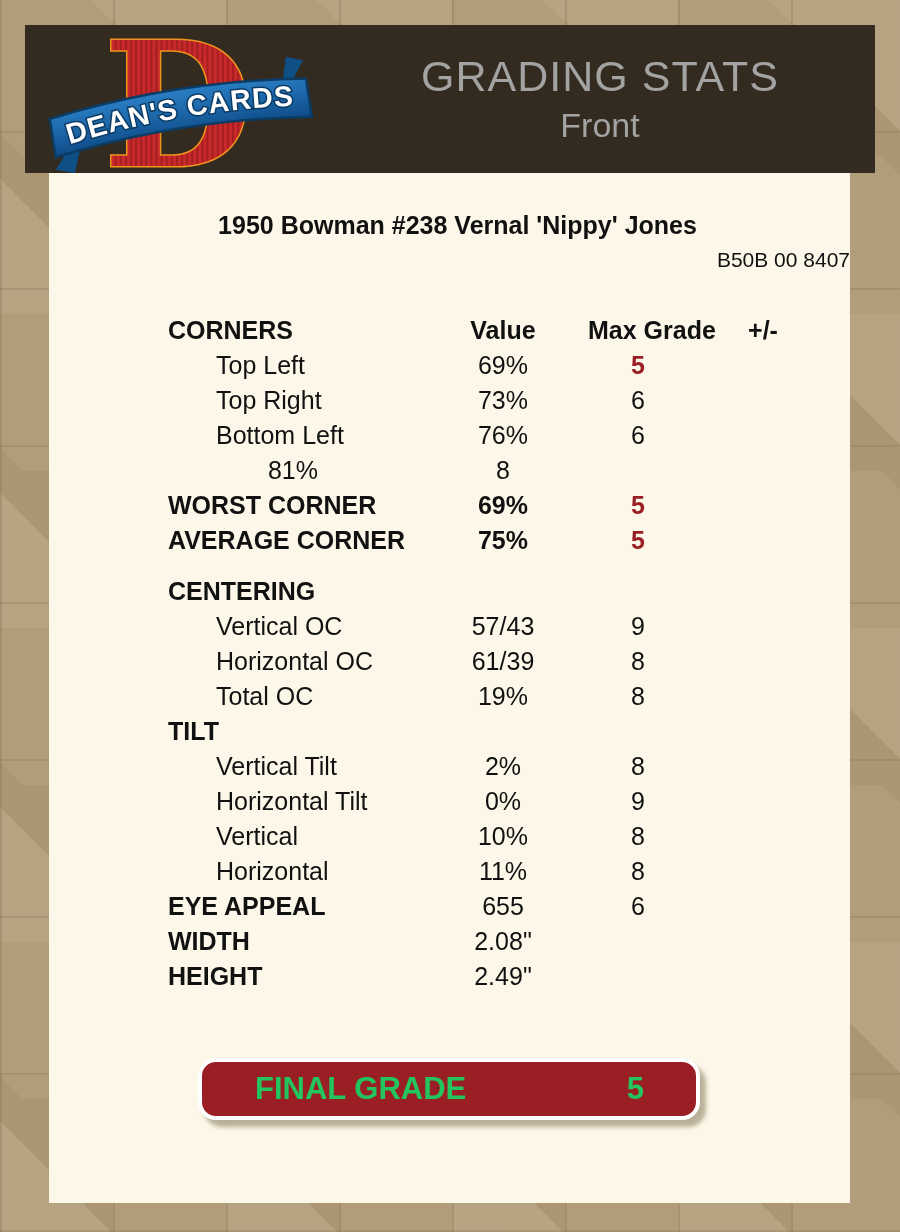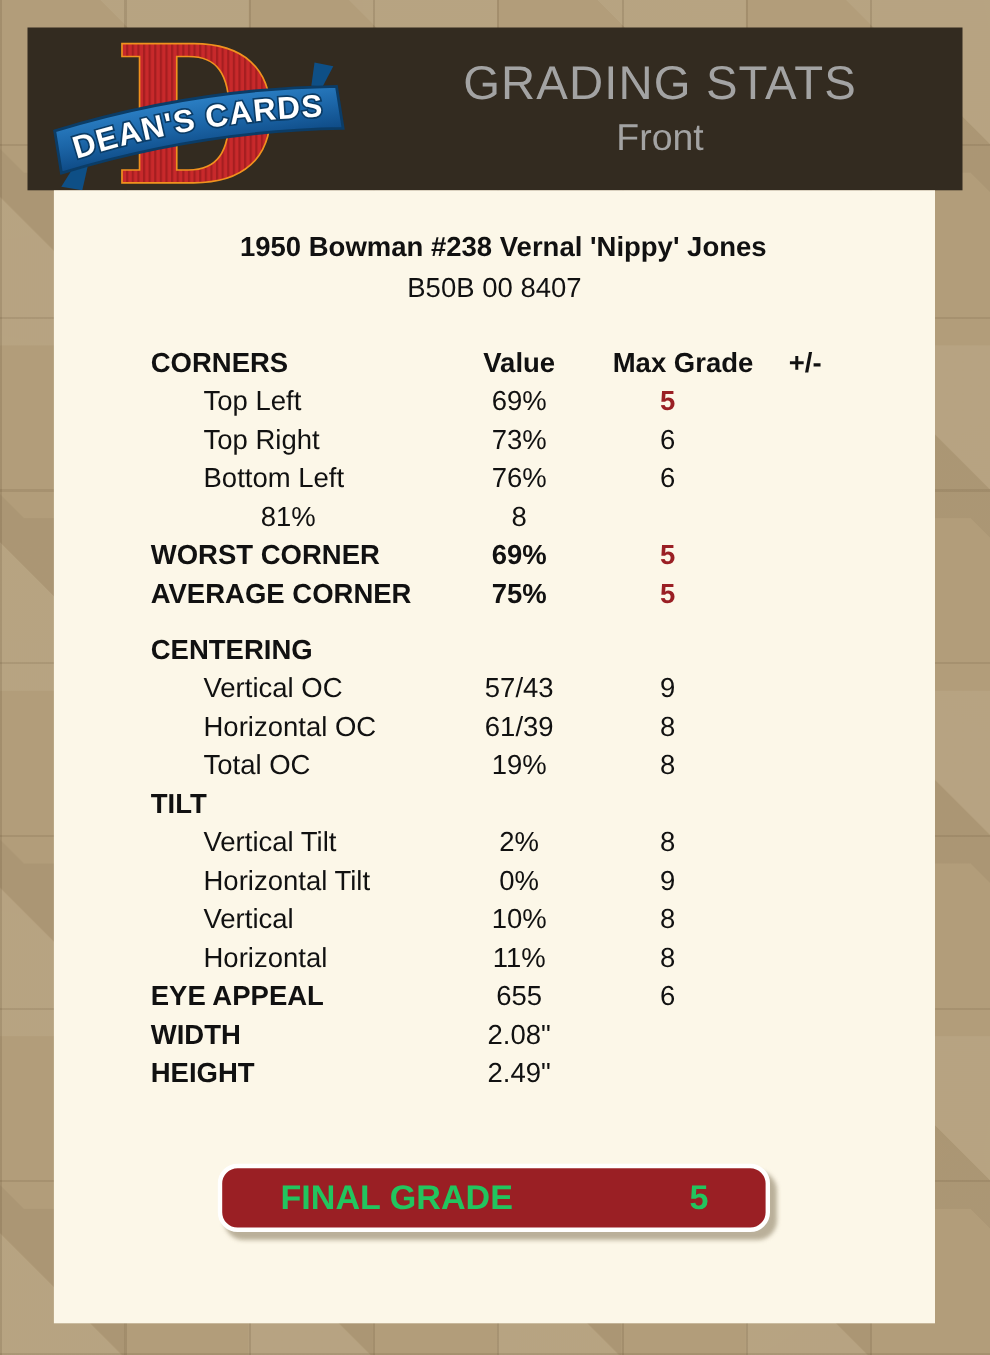--- a/index.html
+++ b/index.html
@@ -37,25 +37,25 @@
     display:flex;flex-direction:column;align-items:center;justify-content:center;color:#a3a3a3;}
   .header-title{font-size:43px;letter-spacing:1px;line-height:1.1;}
   .header-subtitle{font-size:34px;margin-top:6px;}
 
   .card{
     position:absolute;left:49px;top:173px;width:801px;height:1030px;
     background:var(--card-bg);color:var(--text-color);
   }
   .card-title{position:absolute;top:38px;left:0;width:100%;text-align:center;
     font-size:25px;font-weight:bold;padding-left:16px;}
-  .card-code{position:absolute;top:75px;left:0;width:100%;text-align:center;font-size:25px;}
+  .card-code{position:absolute;top:75px;left:0;width:100%;text-align:right;font-size:21px;}
 
   .gtable{position:absolute;top:140px;left:0;width:100%;}
   .trow{display:grid;grid-template-columns:250px 170px 100px 150px;
-    height:35px;align-items:center;padding-left:88px;font-size:25px;}
+    height:35px;align-items:center;padding-left:119px;font-size:25px;}
   .trow .cell{white-space:nowrap;}
   .cell.label{text-align:left;}
   .cell.value,.cell.grade,.cell.pm{text-align:center;}
   .trow.head .cell{font-weight:bold;}
   .trow.gap{margin-top:16px;}
   .lbl-indent{padding-left:48px;}
   .b{font-weight:bold;}
   .red{color:var(--accent-red);font-weight:bold;}
 
   .final-grade{

